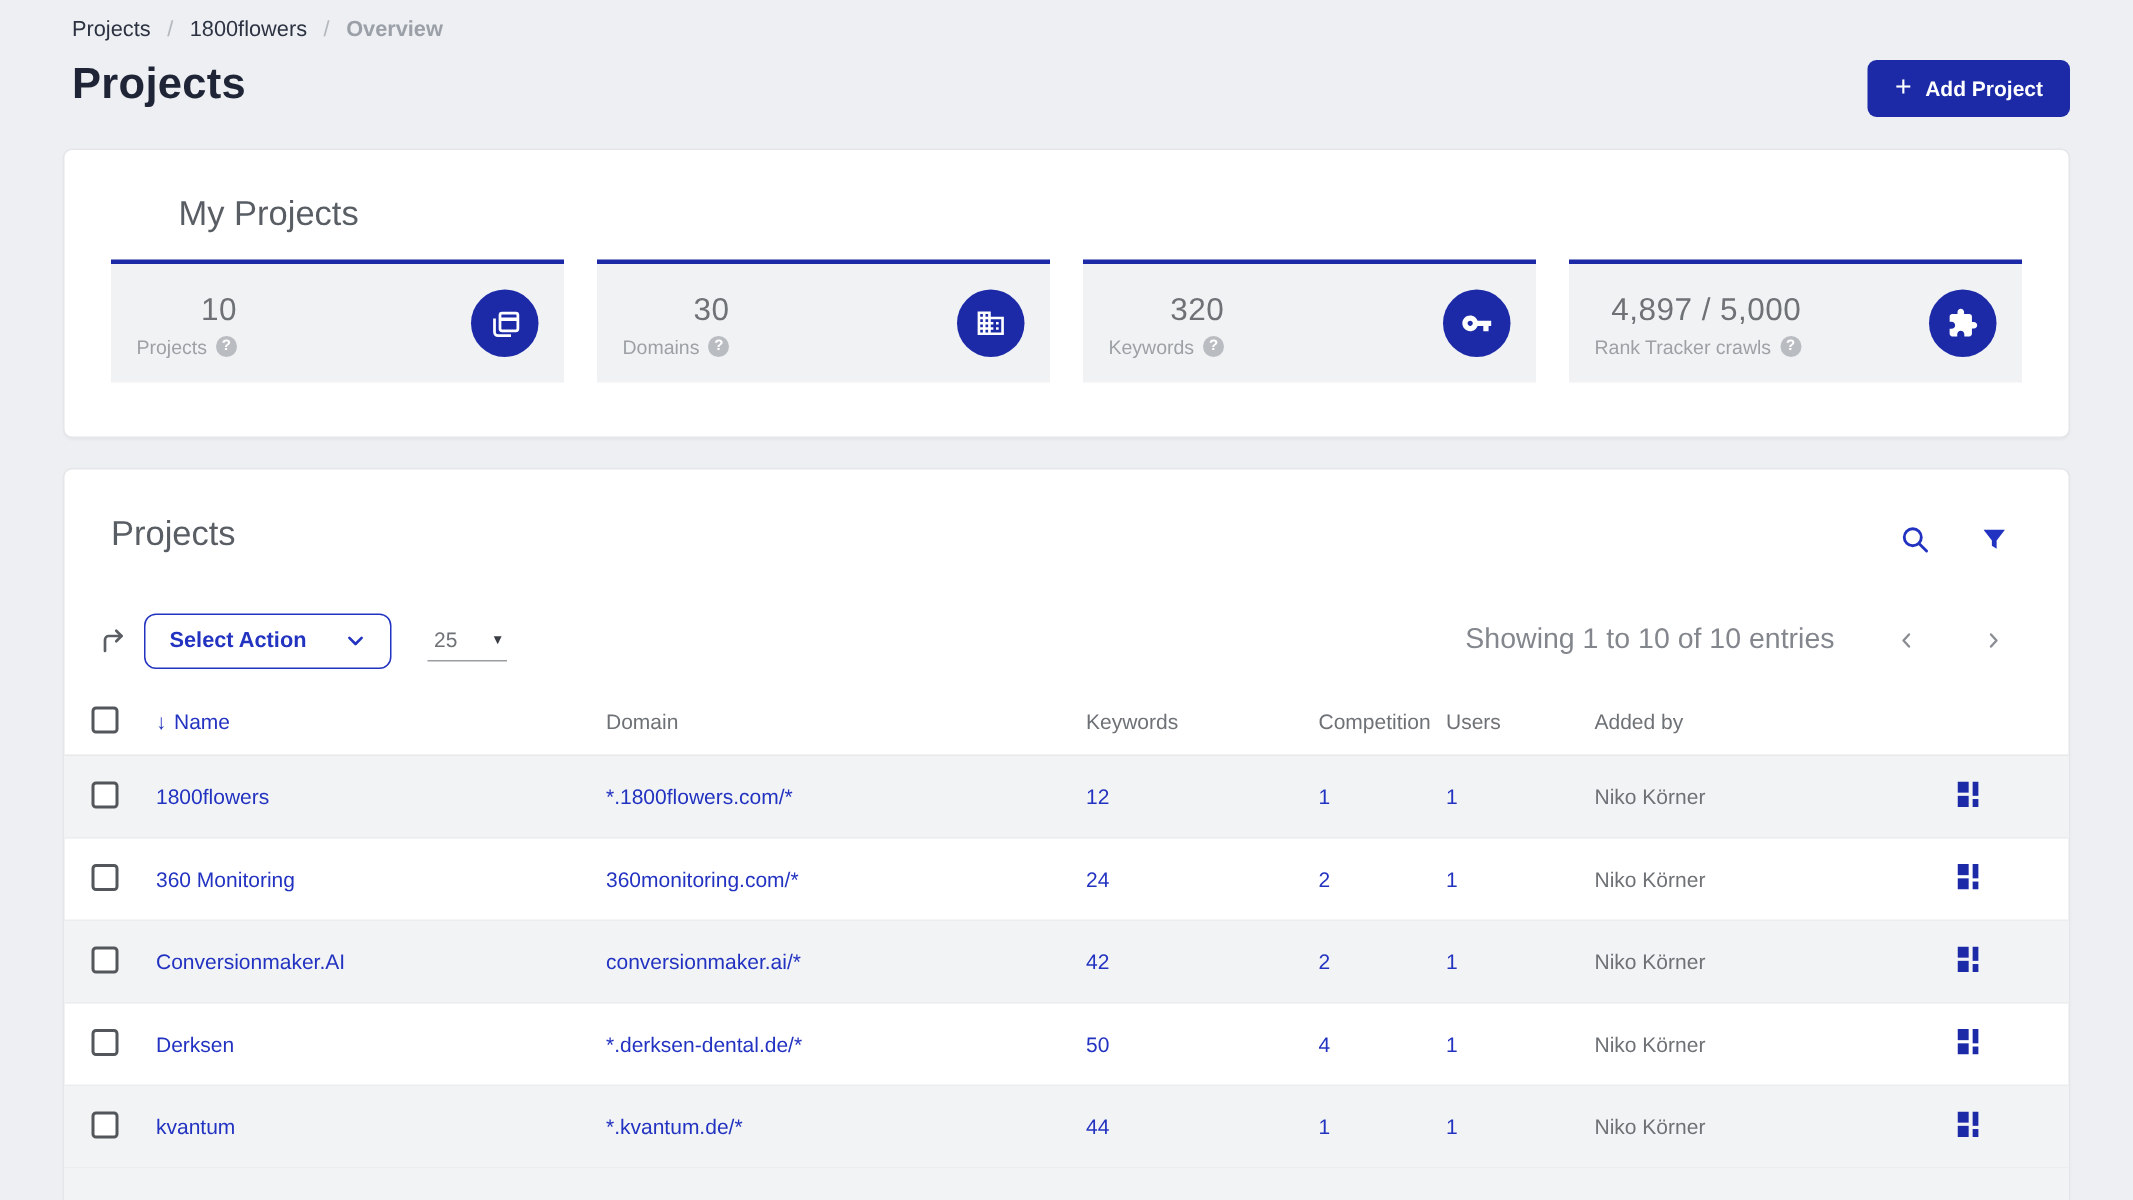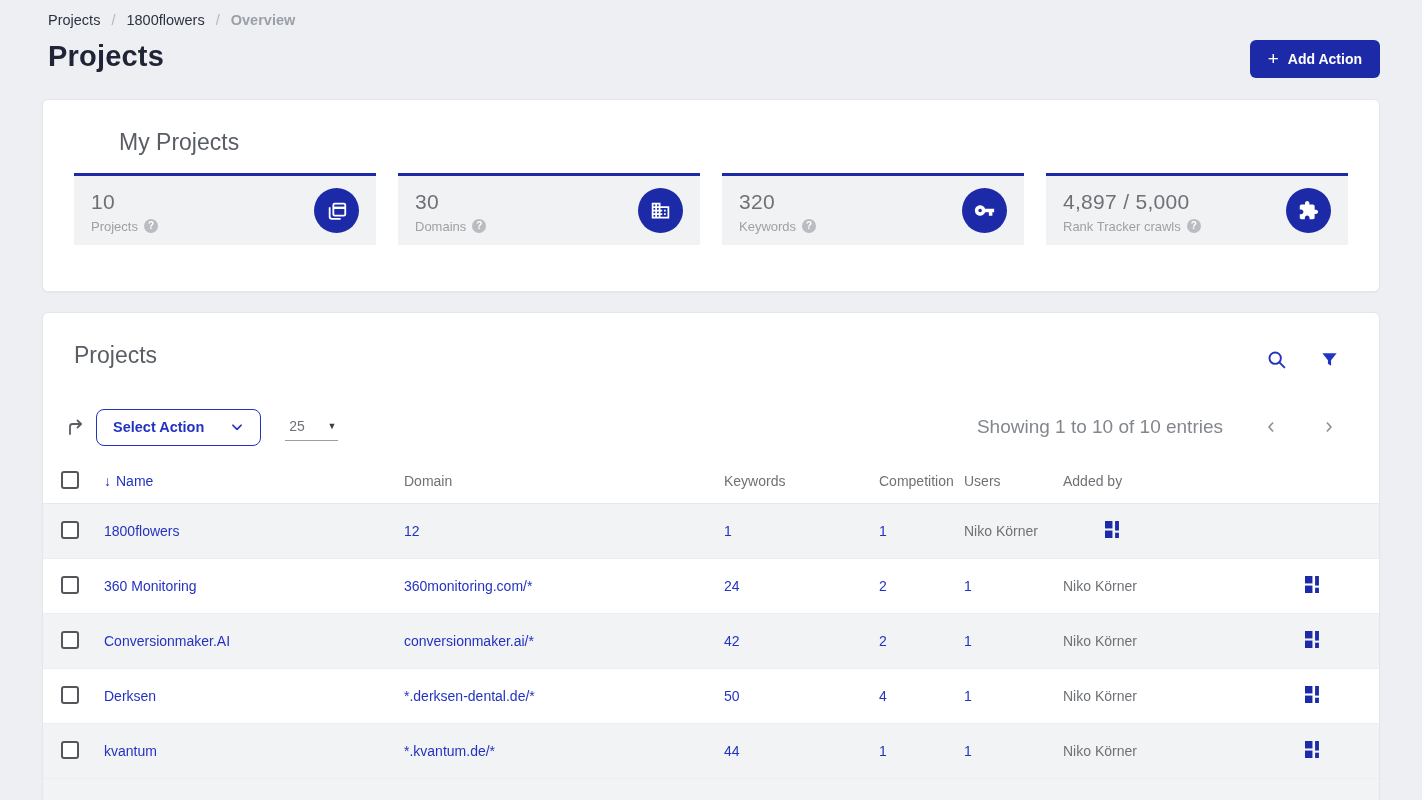--- a/index.html
+++ b/index.html
@@ -27,22 +27,22 @@
   .card { position:absolute; left:42px; width:1338px; background:#fff;
     border:1px solid #e4e6e9; border-radius:6px; box-shadow:0 1px 2px rgba(30,35,60,.04); }
   .card-myprojects { top:99px; height:193px; padding:0 31px; }
   .card-projects  { top:312px; height:560px; }
 
   .card-title { font-size:23px; font-weight:400; color:#595d64; }
   .card-myprojects .card-title { margin-top:29px;margin-left:45px; }
 
   
   .stats-row { display:flex; gap:22px; margin-top:17px; }
-  .stat-tile { flex:1; height:72px; background:#f1f2f4; border-top:3px solid #1c2aa8;
-    display:flex; align-items:center; justify-content:space-between; padding:0 17px; }
+  .stat-tile { flex:1; height:82px; background:#f1f2f4; border-top:3px solid #1c2aa8;
+    display:flex; align-items:center; justify-content:space-between; padding:0 17px;text-align:right; }
   .stat-text { display:flex; flex-direction:column; gap:5px; margin-top:2px; }
   .stat-value { font-size:21px; color:#6e7276; letter-spacing:.3px; }
   .stat-label { font-size:13px; color:#9da1a6; display:flex; align-items:center; gap:6px; }
   .help-dot { width:14px; height:14px; border-radius:50%; background:#b9bcc1; color:#fff;
     font-size:10px; font-weight:700; display:inline-flex; align-items:center;
     justify-content:center; line-height:1; }
   .stat-icon-circle { width:45px; height:45px; border-radius:50%; background:#1c2aa8;
     display:flex; align-items:center; justify-content:center; flex:0 0 auto; }
 
   
@@ -94,21 +94,21 @@
     <span class="sep">/</span>
     <span class="crumb-link">1800flowers</span>
     <span class="sep">/</span>
     <span class="crumb-current">Overview</span>
   </nav>
 
   <h1 class="page-title">Projects</h1>
 
   <button class="add-project-btn">
     <span class="plus">+</span>
-    <span>Add Action</span>
+    <span>Add Project</span>
   </button>
 
   <section class="card card-myprojects">
     <h2 class="card-title">My Projects</h2>
 
     <div class="stats-row">
 
       <div class="stat-tile">
         <div class="stat-text">
           <span class="stat-value">10</span>
@@ -240,20 +240,21 @@
         <span>Keywords</span>
         <span>Competition</span>
         <span>Users</span>
         <span>Added by</span>
         <span></span>
       </div>
 
         <div class="trow tbody-row">
           <span class="cell-check"><span class="checkbox"></span></span>
           <span><a class="link-blue">1800flowers</a></span>
+          <span><a class="link-blue">*.1800flowers.com/*</a></span>
           <span class="link-blue">12</span>
           <span class="link-blue">1</span>
           <span class="link-blue">1</span>
           <span class="cell-added">Niko Körner</span>
           <span class="cell-icon">
             <svg width="17" height="17" viewBox="0 0 16 16" fill="#1c2aa8">
               <rect x="0" y="0" width="7" height="7"></rect>
               <rect x="0" y="9" width="7" height="7"></rect>
               <rect x="9.5" y="0" width="3.6" height="9"></rect>
               <rect x="9.5" y="11" width="3.6" height="5"></rect>

